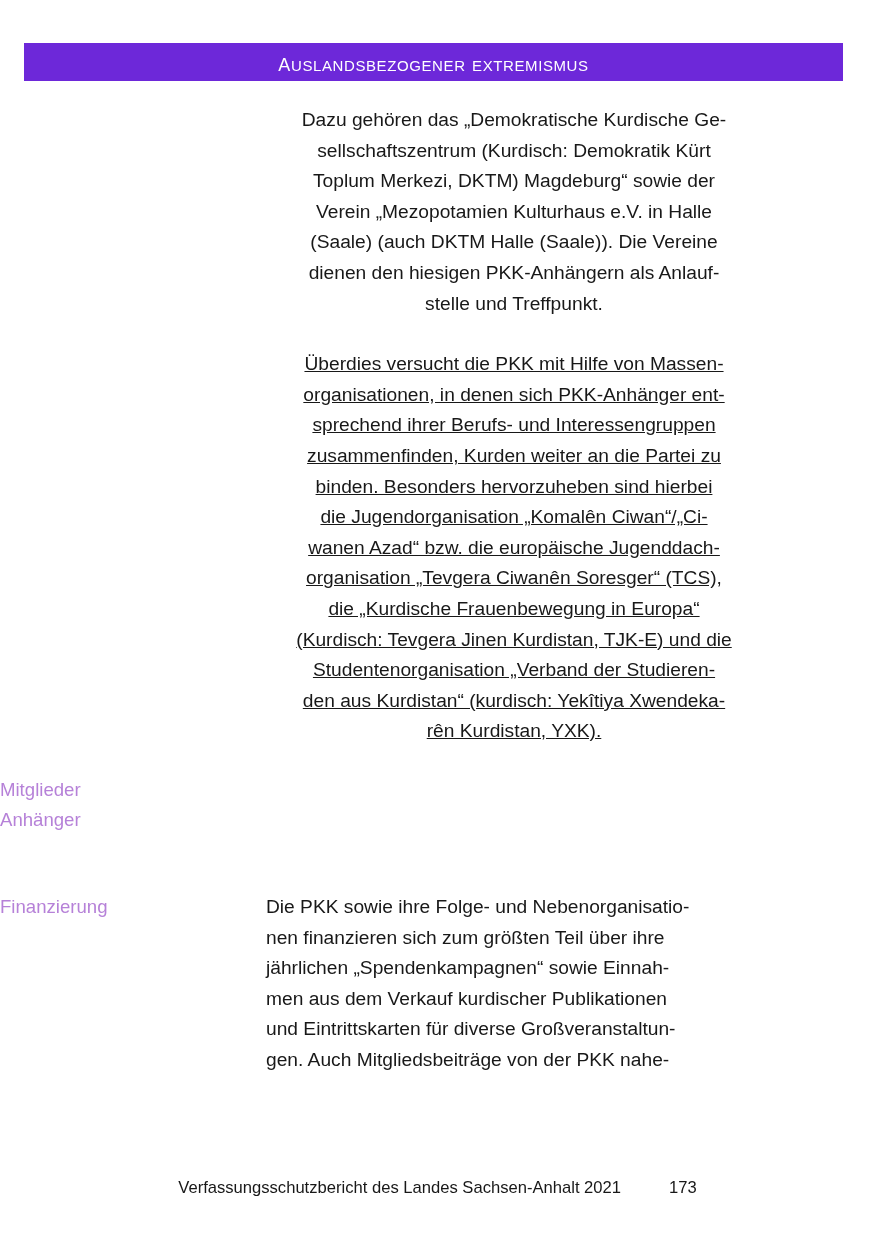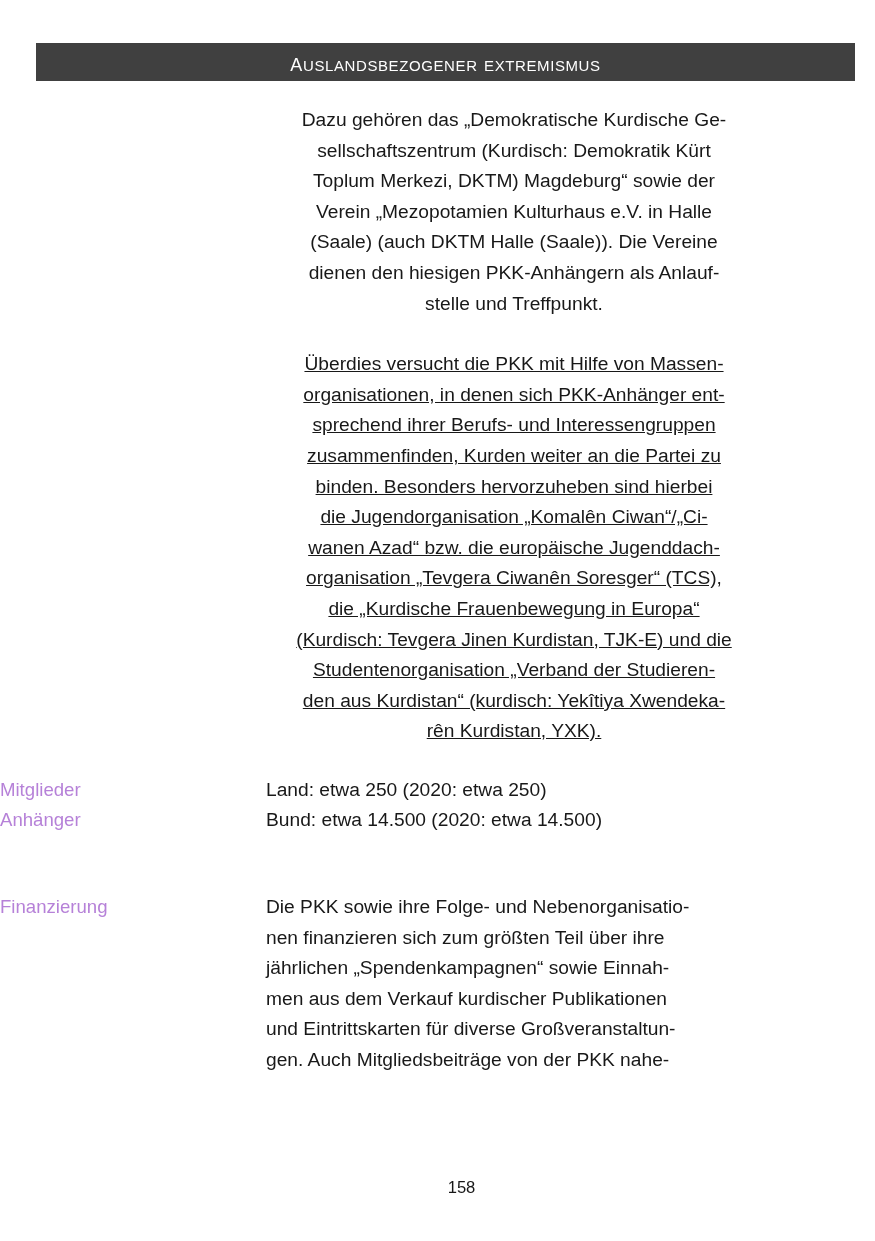--- a/index.html
+++ b/index.html
@@ -12,25 +12,25 @@
     background: #ffffff;
     font-family: "Liberation Sans", sans-serif;
     color: #1a1a1a;
     position: relative;
     overflow: hidden;
   }
 
   
   .header-band {
     position: absolute;
-    left: 36px;
+    left: 24px;
     top: 43px;
     width: 819px;
     height: 38px;
-    background: #404040;
+    background: #6d28d9;
     display: flex;
     align-items: center;
     justify-content: center;
   }
   .header-title {
     font-size: 21px;
     letter-spacing: 0.6px;
     color: #ffffff;
     font-variant: small-caps;
     text-transform: lowercase;
@@ -138,34 +138,33 @@
 organisation „Tevgera Ciwanên Soresger“ (TCS),
 die „Kurdische Frauenbewegung in Europa“
 (Kurdisch: Tevgera Jinen Kurdistan, TJK-E) und die
 Studentenorganisation „Verband der Studieren-
 den aus Kurdistan“ (kurdisch: Yekîtiya Xwendeka-
 rên Kurdistan, YXK).</div>
 
   <div class="def-row">
     <div class="def-label">Mitglieder
 Anhänger</div>
-    <div class="def-value">Land: etwa 250 (2020: etwa 250)
-Bund: etwa 14.500 (2020: etwa 14.500)</div>
   </div>
 
   <div class="def-row">
   </div>
 
   <div class="def-row">
     <div class="def-label">Finanzierung</div>
     <div class="def-value">Die PKK sowie ihre Folge- und Nebenorganisatio-
 nen finanzieren sich zum größten Teil über ihre
 jährlichen „Spendenkampagnen“ sowie Einnah-
 men aus dem Verkauf kurdischer Publikationen
 und Eintrittskarten für diverse Großveranstaltun-
 gen. Auch Mitgliedsbeiträge von der PKK nahe-</div>
   </div>
 
 </div>
 
 <div class="footer">
-  <span class="footer-page">158</span>
+  <span class="footer-text">Verfassungsschutzbericht des Landes Sachsen-Anhalt 2021</span>
+  <span class="footer-page">173</span>
 </div>
 
 </body></html>

